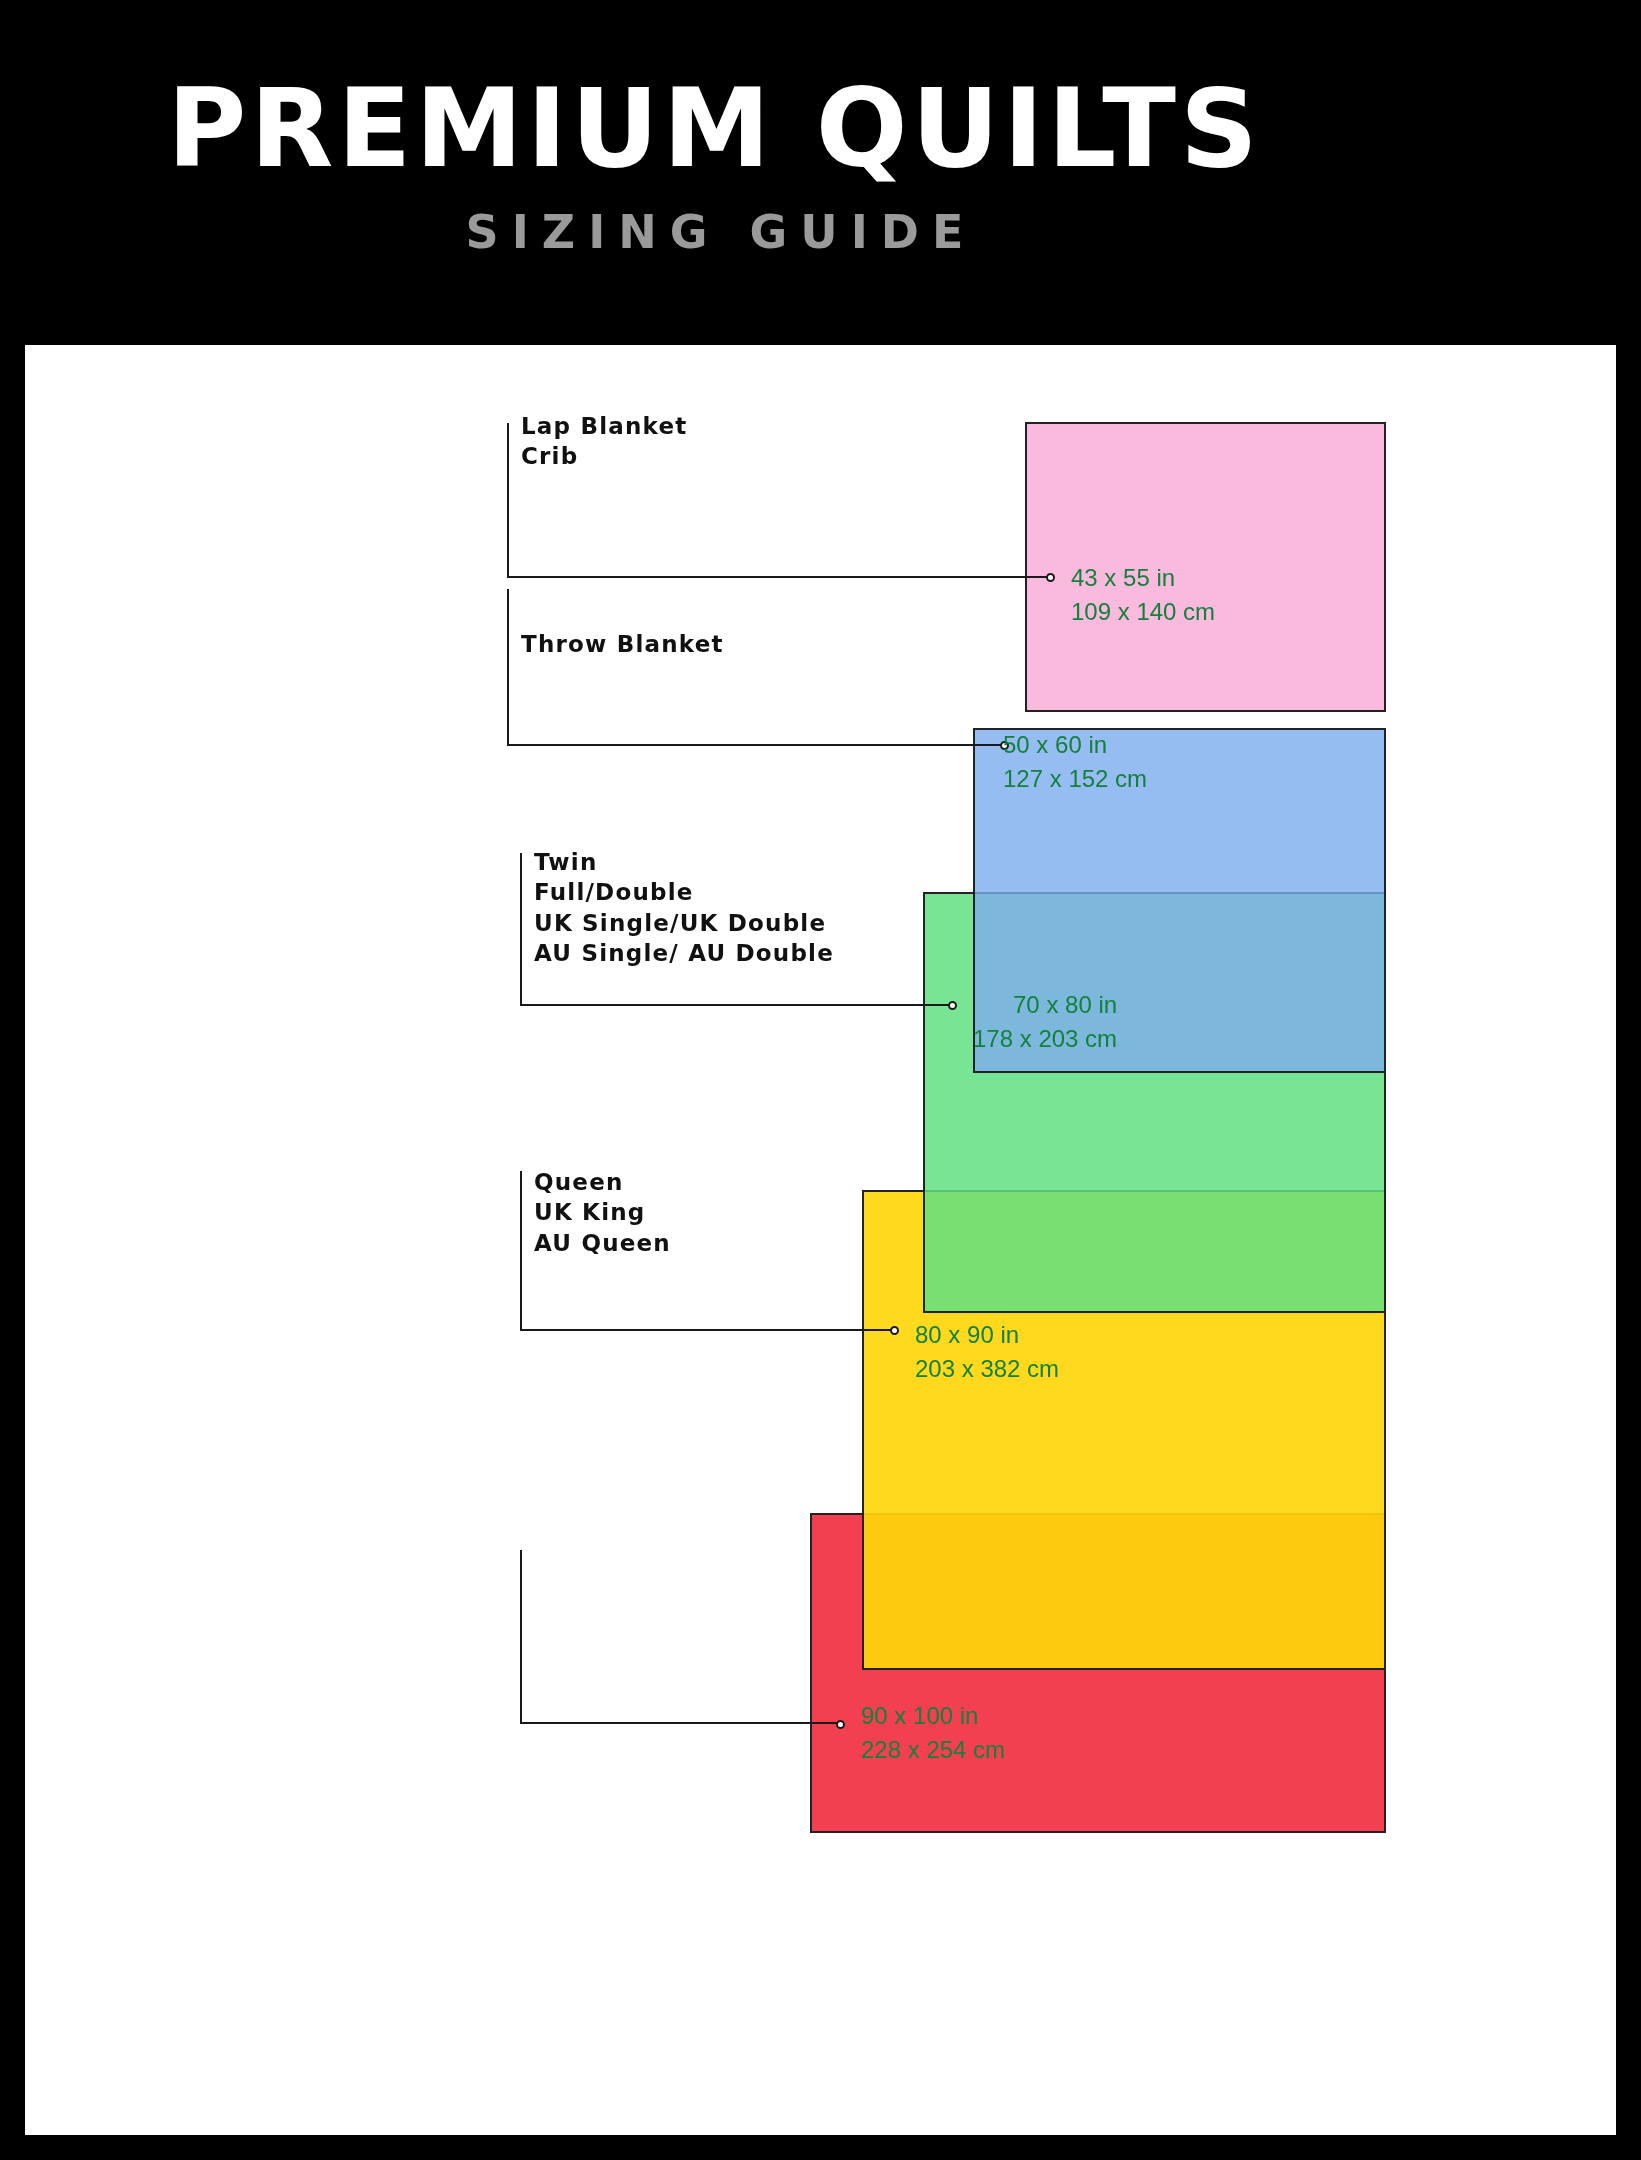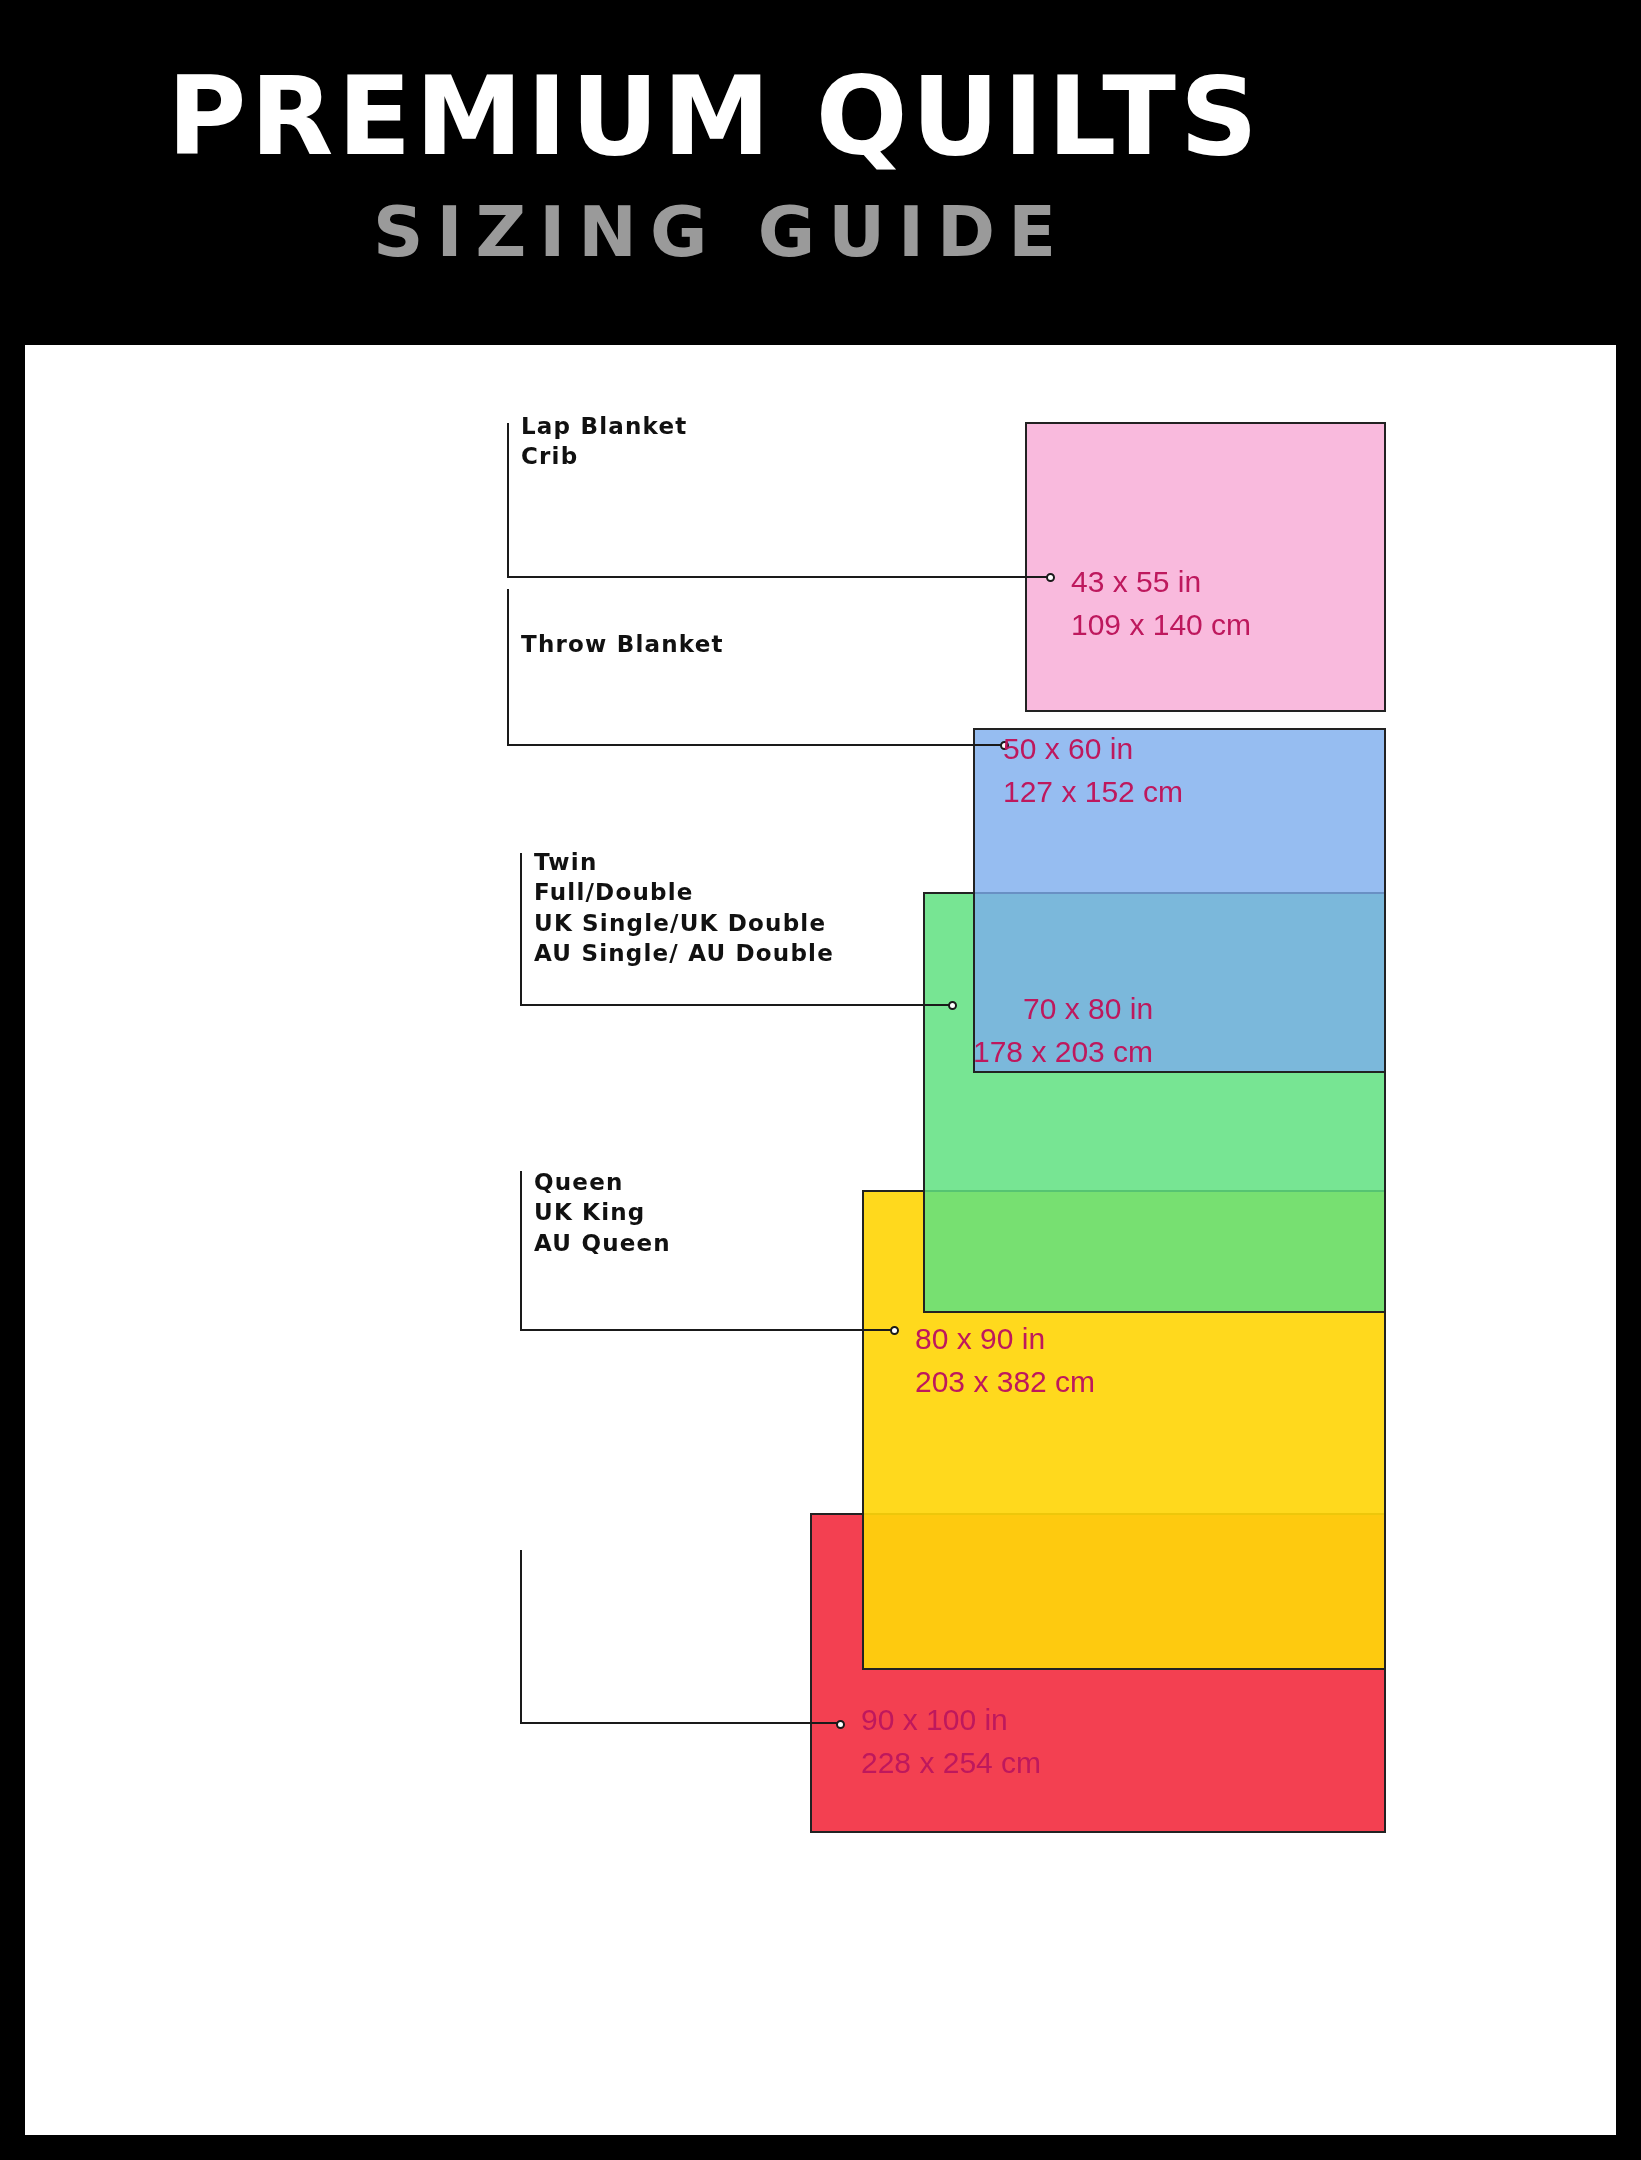--- a/index.html
+++ b/index.html
@@ -39,21 +39,21 @@
     font-size: 108px;
     font-weight: bold;
     letter-spacing: 4px;
     line-height: 1.0;
     text-align: center;
     white-space: nowrap;
     font-family: "DejaVu Sans", sans-serif;
   }
   .header-subtitle {
     color: #9a9a9a;
-    font-size: 70px;
+    font-size: 46px;
     font-weight: bold;
     letter-spacing: 13px;
     line-height: 1.0;
     margin-top: 26px;
     text-align: center;
     white-space: nowrap;
     font-family: "DejaVu Sans", sans-serif;
     padding-left: 13px;
   }
 
@@ -112,22 +112,22 @@
     font-weight: bold;
     letter-spacing: 1.2px;
     line-height: 1.32;
     white-space: nowrap;
     font-family: "DejaVu Sans", sans-serif;
   }
   .label-group div { display: block; }
 
   .dim-group {
     position: absolute;
-    color: #be185d;
-    font-size: 30px;
+    color: #15803d;
+    font-size: 24px;
     font-weight: normal;
     line-height: 1.42;
     white-space: nowrap;
     font-family: "Liberation Sans", sans-serif;
   }
 </style>
 </head>
 <body>
 
 <div id="page">

